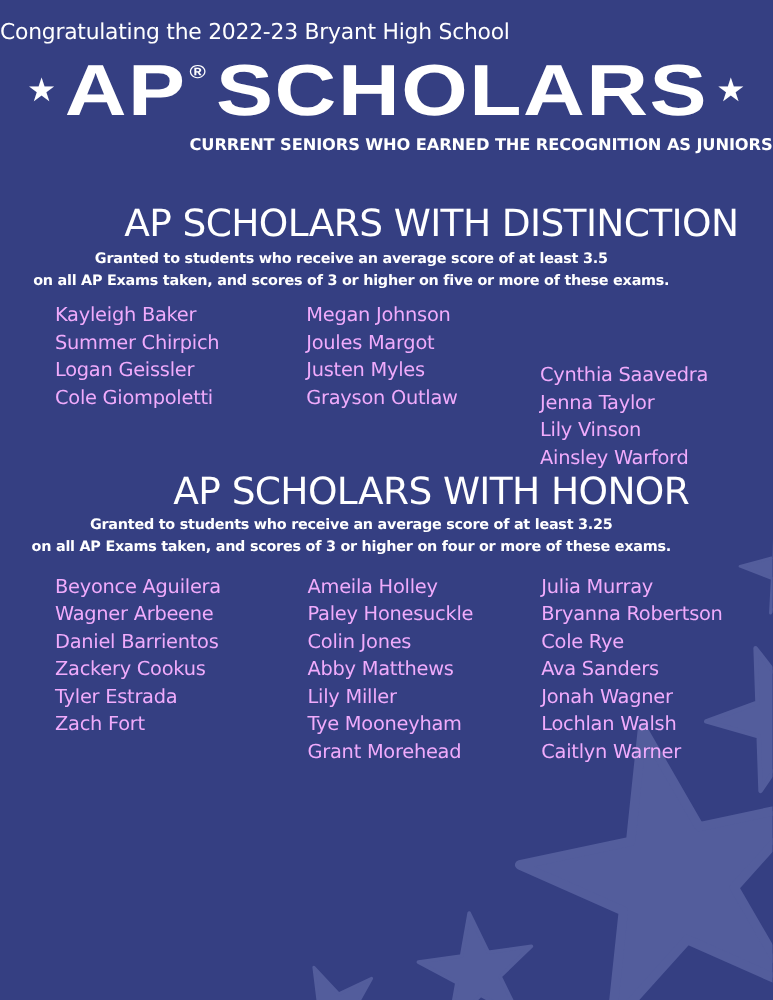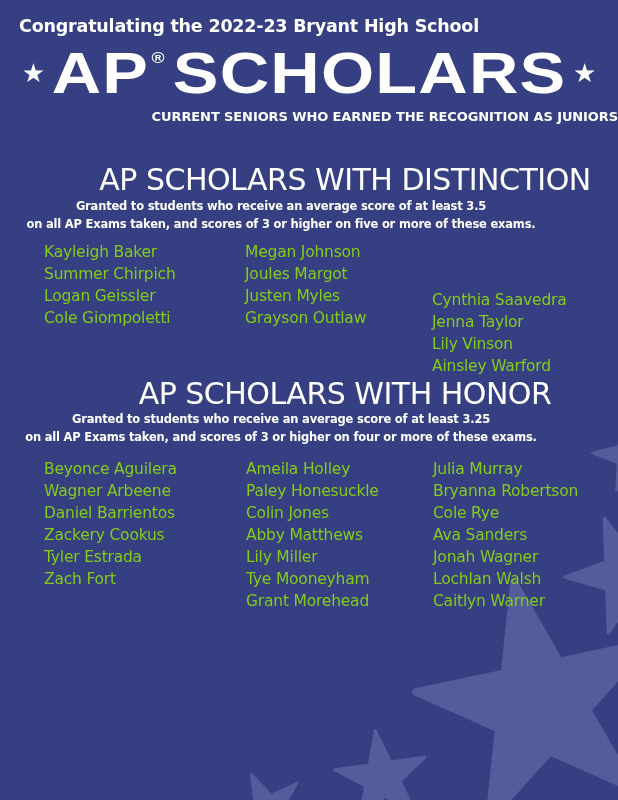--- a/index.html
+++ b/index.html
@@ -6,22 +6,22 @@
   body {
     width: 618px; height: 800px; overflow: hidden;
     background: #353f82;
     font-family: "DejaVu Sans", "Liberation Sans", sans-serif;
     color: #ffffff;
     position: relative;
   }
   .bg-stars { position: absolute; left: 0; top: 0; width: 618px; height: 800px; z-index: 0; }
   .content { position: relative; z-index: 1; }
   .subtitle-top {
-    position: absolute; top: 16px; left: 0; width: 498px; text-align: center;
-    font-weight: bold; font-size: 17.5px; letter-spacing: -0.2px;
+    position: absolute; top: 16px; left: 0; width: 498px; 
+    font-weight: normal; font-size: 17.5px; letter-spacing: -0.2px;
   }
   .hero {
     position: absolute; top: 42px; left: 0; width: 618px; height: 62px;
     display: flex; align-items: center; justify-content: center;
   }
   .hero .star { font-size: 26px; margin: 0 12px; line-height: 1; }
   .hero .title {
     font-family: "Liberation Sans", sans-serif; font-weight: bold;
     font-size: 58px; letter-spacing: 1px; line-height: 1;
     transform: scaleX(1.18); transform-origin: center;
@@ -34,21 +34,21 @@
   }
   .section-title {
     position: absolute; left: 0; width: 618px; text-align: center;
     font-size: 30px; letter-spacing: -0.5px; margin-left: 36px;
   }
   .section-desc {
     position: absolute; left: 0; width: 562px; text-align: center;
     font-weight: bold; font-size: 11.5px; line-height: 18px; letter-spacing: -0.2px;
   }
   .col {
-    position: absolute; font-size: 15.5px; line-height: 22px; color: #84cc16;
+    position: absolute; font-size: 15.5px; line-height: 22px; color: #f0abfc;
     letter-spacing: -0.2px;
   }
   .col div { white-space: nowrap; }
 </style>
 </head>
 <body>
 
 <svg class="bg-stars" viewBox="0 0 618 800" xmlns="http://www.w3.org/2000/svg">
   <defs>
     <path id="star5" d="M0,-1 L0.2245,-0.309 L0.951,-0.309 L0.363,0.118 L0.588,0.809 L0,0.382 L-0.588,0.809 L-0.363,0.118 L-0.951,-0.309 L-0.2245,-0.309 Z"></path>

